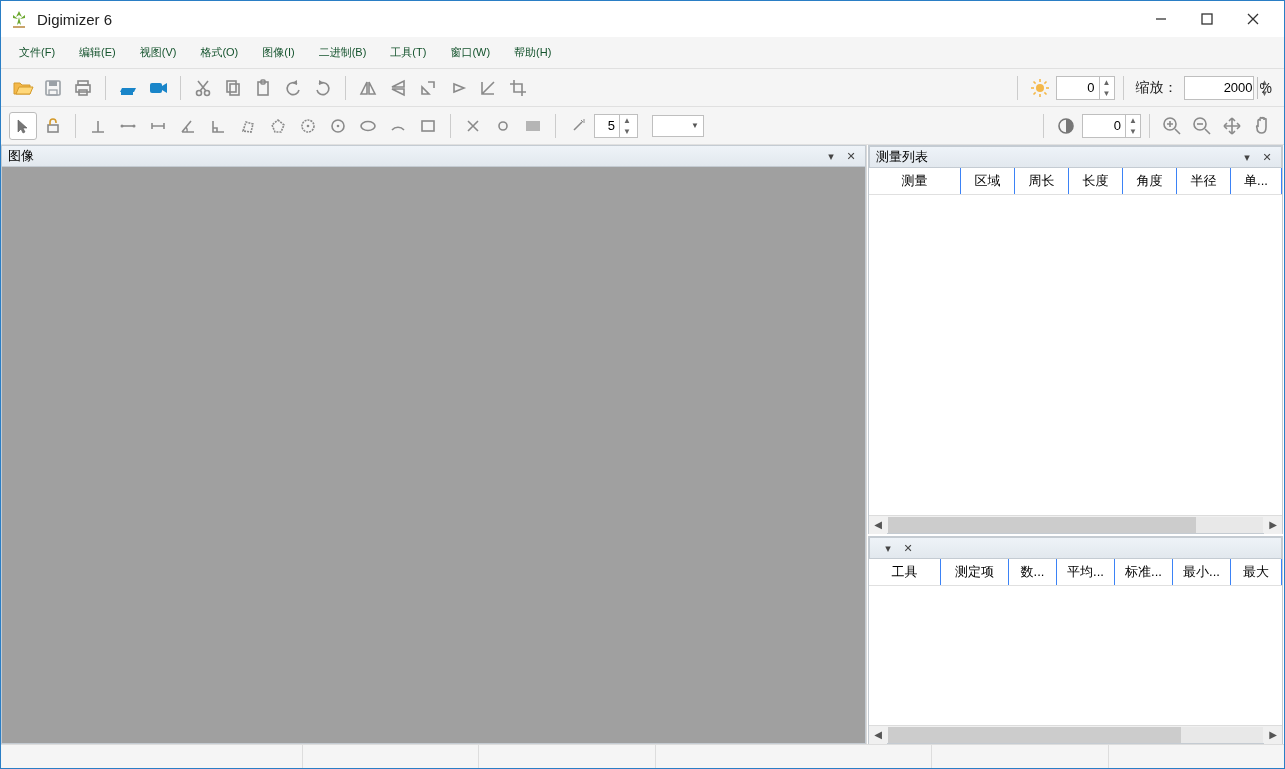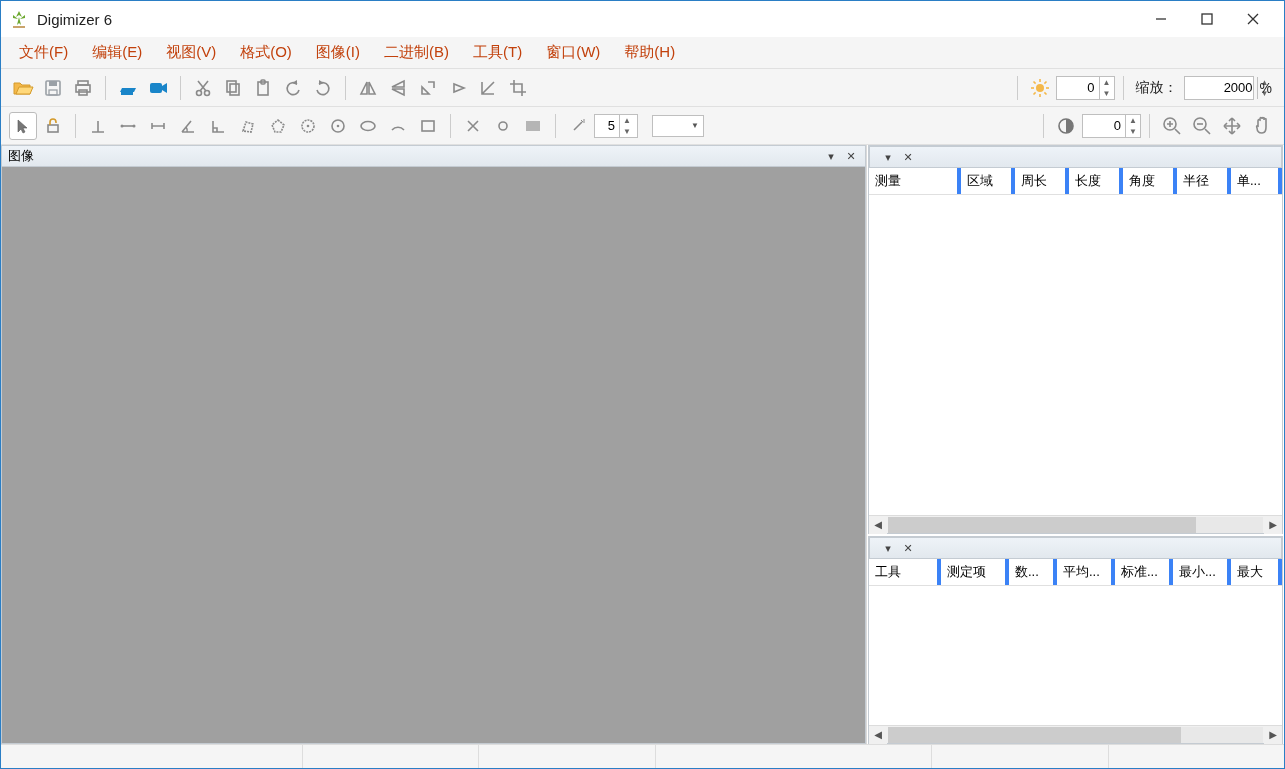--- a/index.html
+++ b/index.html
@@ -3,42 +3,42 @@
 <meta charset="utf-8">
 <style>
 *{box-sizing:border-box;margin:0;padding:0;}
 body{font-family:"Microsoft YaHei","Segoe UI",Arial,sans-serif;font-size:14px;background:#fff;width:1285px;height:769px;overflow:hidden;display:flex;flex-direction:column;border:1px solid #2a7ec5;}
 .titlebar{height:36px;display:flex;align-items:center;background:#fff;padding:12px 8px;}
 .titlebar .appicon{width:20px;height:20px;display:flex;align-items:center;justify-content:center;margin-right:8px;}
 .titlebar .title{font-size:15px;color:#222;}
 .titlebar .win-controls{margin-left:auto;display:flex;}
 .titlebar .win-controls .wc{width:46px;height:32px;display:flex;align-items:center;justify-content:center;color:#333;}
 .menubar{height:32px;display:flex;align-items:center;padding:0 6px;background:#f5f5f5;border-bottom:1px solid #e0e0e0;}
-.menubar .mi{padding:4px 12px;font-size:15px;color:#c2410c;}
+.menubar .mi{padding:4px 12px;font-size:11px;color:#14532d;}
 .toolbar{display:flex;align-items:center;background:#f5f5f5;border-bottom:1px solid #e0e0e0;padding:2px 8px;gap:2px;min-height:38px;}
 .toolbar .tb{width:28px;height:28px;display:flex;align-items:center;justify-content:center;border-radius:3px;}
 .toolbar .sep{width:1px;height:24px;background:#ccc;margin:0 6px;}
 .toolbar .spinval{display:flex;align-items:center;border:1px solid #bfbfbf;background:#fff;height:24px;}
 .toolbar .spinval input{width:42px;border:none;text-align:right;padding:0 4px;font-size:13px;outline:none;background:transparent;}
 .toolbar .spinval .steppers{display:flex;flex-direction:column;border-left:1px solid #bfbfbf;}
 .toolbar .spinval .steppers div{width:14px;height:11px;font-size:8px;display:flex;align-items:center;justify-content:center;color:#666;}
 .toolbar .label{font-size:14px;color:#222;padding:0 4px;}
 .maintoolbars{display:flex;flex-direction:column;}
 .color-swatch{width:52px;height:22px;border:1px solid #bfbfbf;background:#fff;display:flex;align-items:center;justify-content:flex-end;padding-right:4px;}
 .color-swatch .dd{font-size:8px;color:#555;}
 .workspace{flex:1;display:flex;min-height:0;}
 .left-pane{flex:1;display:flex;flex-direction:column;border-right:1px solid #dadada;}
 .panel-header{background:linear-gradient(#eef3f8,#e2e8ee);border:1px solid #c4cbd2;height:22px;display:flex;align-items:center;padding:0 6px;font-size:13px;}
 .panel-header .ph-title{flex:1;}
 .panel-header .ph-icon{width:16px;height:16px;display:flex;align-items:center;justify-content:center;color:#444;font-size:11px;margin-left:4px;}
 .image-canvas{flex:1;background:#a0a0a0;border:1px solid #c4cbd2;border-top:none;}
 .right-pane{width:417px;display:flex;flex-direction:column;}
 .panel{display:flex;flex-direction:column;border:1px solid #c4cbd2;margin:0 1px;}
 .panel .table-head{display:flex;background:#fff;border-bottom:1px solid #e0e0e0;}
-.panel .th{padding:4px 6px;font-size:13px;border-right:4px solid #3b82f6;white-space:nowrap;overflow:hidden;}
+.panel .th{padding:4px 6px;font-size:13px;border-right:1px solid #3b82f6;white-space:nowrap;overflow:hidden;text-align:center;}
 .panel .table-body{flex:1;background:#fff;}
 .panel .scrollbar{display:flex;height:18px;background:#f0f0f0;border-top:1px solid #dcdcdc;align-items:center;}
 .panel .scrollbar .sb-arrow{width:18px;height:18px;display:flex;align-items:center;justify-content:center;background:#f0f0f0;font-size:10px;color:#555;}
 .panel .scrollbar .sb-track{flex:1;height:16px;background:#e8e8e8;margin:0 1px;position:relative;}
 .panel .scrollbar .sb-thumb{position:absolute;height:100%;background:#ccc;left:0;width:82%;}
 .statusbar{height:24px;background:#f5f5f5;border-top:1px solid #ddd;display:flex;}
 .statusbar .sb-cell{border-right:1px solid #ddd;height:100%;flex:1;}
 svg{display:block;}
 .ico-gray{stroke:#8a8a8a;fill:none;stroke-width:1.6;}
 </style>
@@ -393,20 +393,21 @@
       <span class="ph-title">图像</span>
       <span class="ph-icon">▾</span>
       <span class="ph-icon">✕</span>
     </div>
     <div class="image-canvas"></div>
   </div>
   <div class="right-pane">
 
     <div class="panel" style="flex:1.6;">
       <div class="panel-header">
+        <span class="ph-title">测量列表</span>
         <span class="ph-icon">▾</span>
         <span class="ph-icon">✕</span>
       </div>
       <div class="table-head">
         <div class="th" style="width:92px">测量</div>
         <div class="th" style="width:54px">区域</div>
         <div class="th" style="width:54px">周长</div>
         <div class="th" style="width:54px">长度</div>
         <div class="th" style="width:54px">角度</div>
         <div class="th" style="width:54px">半径</div>

